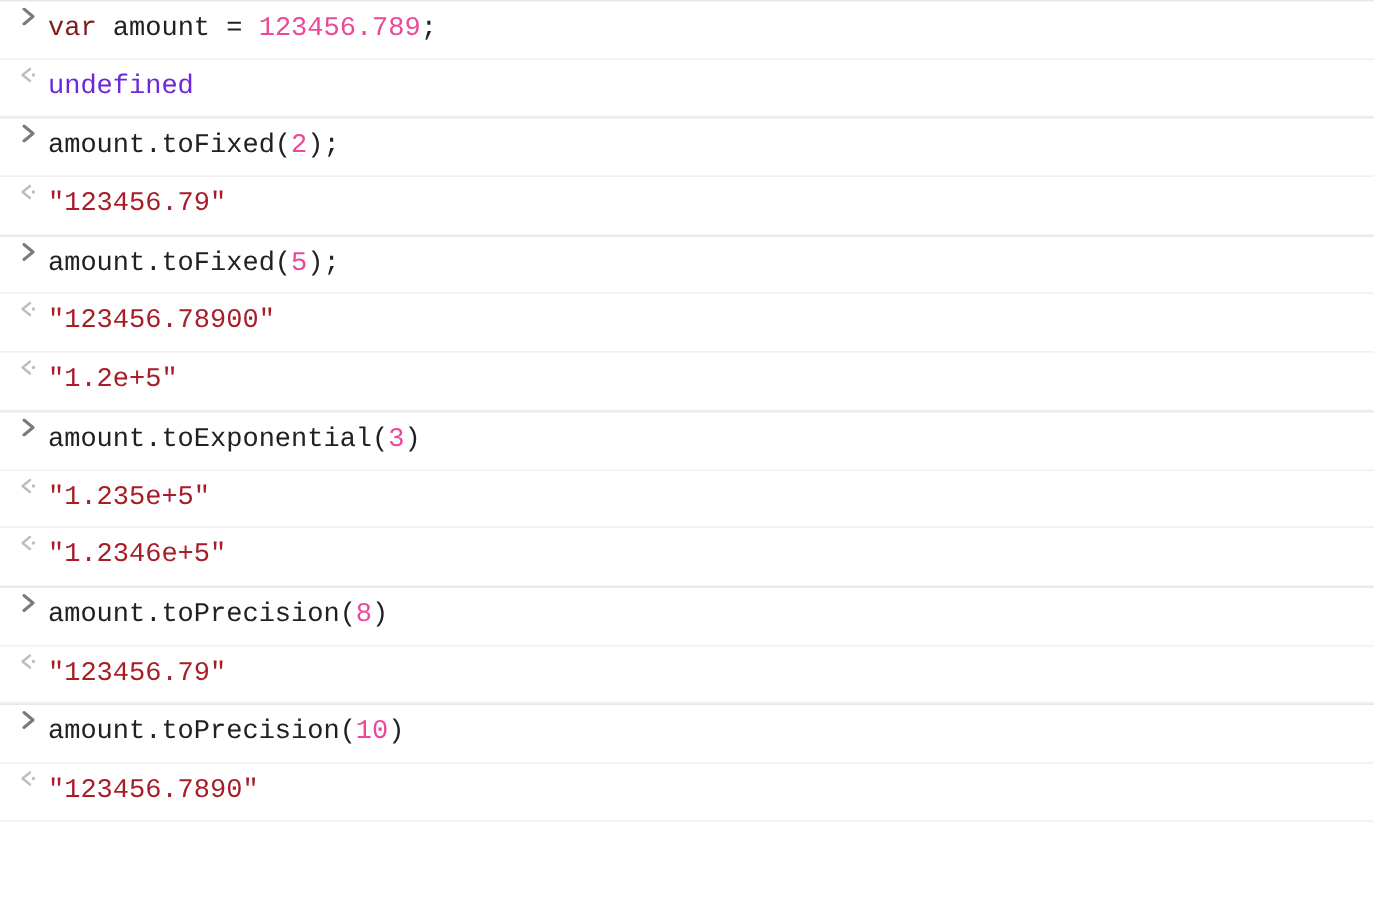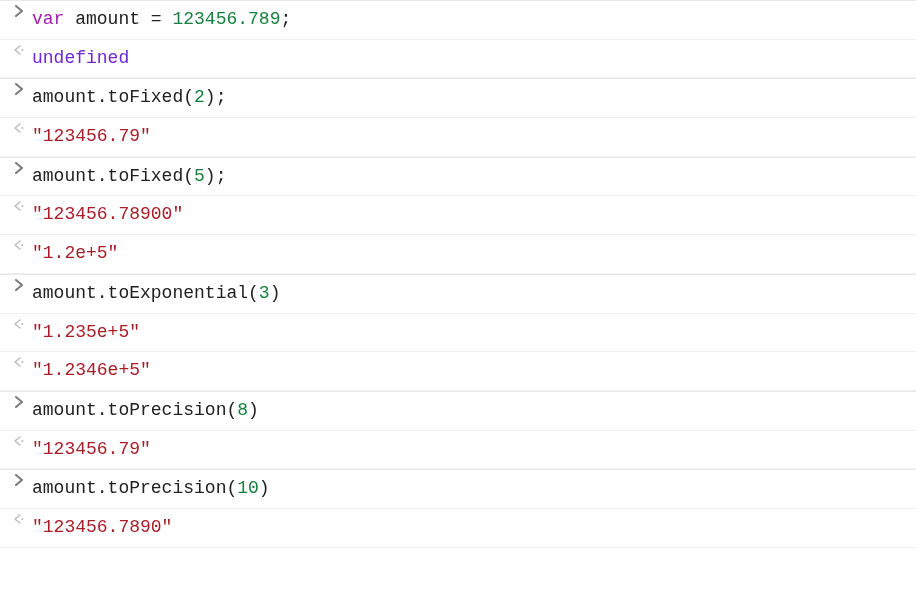--- a/index.html
+++ b/index.html
@@ -28,24 +28,24 @@
     display: flex;
     align-items: center;
     justify-content: center;
     color: #909090;
     user-select: none;
     font-size: 14px;
     padding-top: 2px;
   }
   .gutter.out { color: #bdbdbd; font-size: 13px; }
   .content { flex: 1; white-space: pre; padding: 2px 0; }
-  .tok-keyword { color: #a21caf; } 
+  .tok-keyword { color: #7f1d1d; } 
   .tok-ident { color: #212121; }
   .tok-punct { color: #212121; }
-  .tok-number { color: #15803d; }
+  .tok-number { color: #ec4899; }
   .tok-string { color: #a71d28; }
   .tok-undef { color: #6d28d9; }
   svg.arrow { display: block; }
 </style>
 </head>
 <body>
 
 <div class="console" id="console-root">
     <div class="row input-row">
       <div class="gutter">

